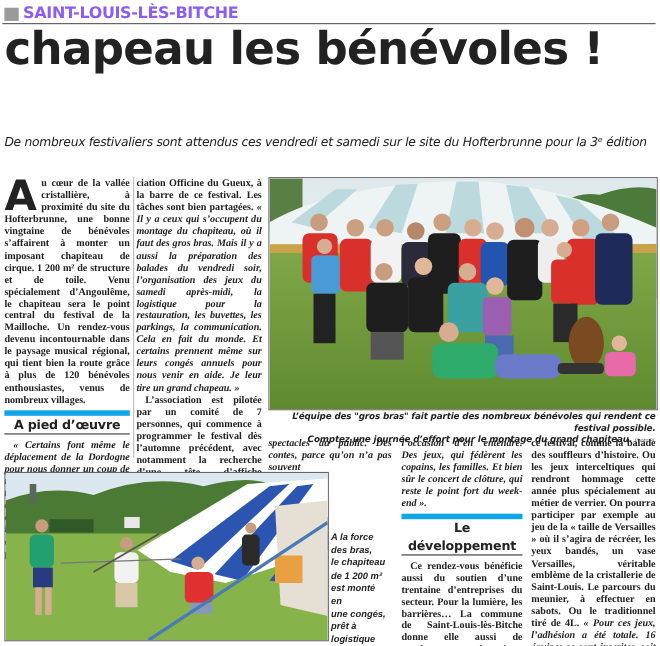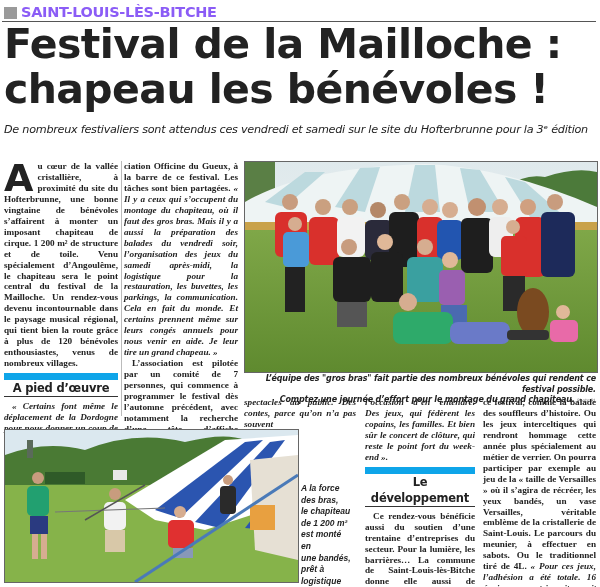--- a/index.html
+++ b/index.html
@@ -7,37 +7,36 @@
   .abs { position: absolute; }
   .kicker { left: 2px; top: 3px; width: 594px; height: 18px; border-bottom: 1px solid #555; }
   .kicker-block { position: absolute; left: 2px; top: 4px; width: 13px; height: 12px; background: #9a9a9a; }
   .kicker-text { position: absolute; left: 19px; top: 0px; font-family: "DejaVu Sans", sans-serif; font-weight: bold; font-size: 14.5px; letter-spacing: -0.3px; color: #8b5cf6; line-height: 18px; }
   .headline { left: 4px; top: 22px; width: 592px; font-family: "DejaVu Sans", sans-serif; font-weight: bold; font-size: 41px; line-height: 45px; letter-spacing: -0.6px; color: #222; }
   .chapo { left: 4px; top: 123px; width: 594px; font-family: "DejaVu Sans", sans-serif; font-style: italic; font-size: 11.2px; line-height: 14.5px; color: #222; letter-spacing: -0.25px; }
   .col { font-family: "Liberation Serif", serif; font-size: 9.2px; line-height: 10.95px; text-align: justify; color: #222; }
   .col p { margin: 0; font-weight: bold; }
   .col .it { font-style: italic; }
   .dropcap { float: left; font-family: "DejaVu Sans", sans-serif; font-size: 38px; line-height: 30px; margin: 2px 4px 0 0; color: #222; font-weight: bold; }
-  .subhead { font-family: "DejaVu Sans", sans-serif; font-weight: bold; font-size: 11.5px; text-align: center; border-top: 7px solid #0ea5e9; border-bottom: 1px solid #333; line-height: 16px; margin: 4px 0 4px 0; letter-spacing: -0.2px; }
+  .subhead { font-family: "DejaVu Sans", sans-serif; font-weight: bold; font-size: 11.5px; text-align: center; border-top: 5px solid #0ea5e9; border-bottom: 1px solid #333; line-height: 16px; margin: 4px 0 4px 0; letter-spacing: -0.2px; }
   .photo { overflow: hidden; border: 1px solid #666; }
   .caption-main { font-family: "DejaVu Sans", sans-serif; font-style: italic; font-weight: bold; font-size: 8px; line-height: 10.5px; text-align: right; color: #222; letter-spacing: -0.15px; }
   .credit { font-family: "DejaVu Sans", sans-serif; font-size: 4.5px; color: #666; font-style: normal; font-weight: normal; }
   .side-caption { font-family: Liberation Sans, sans-serif; font-style: italic; font-weight: bold; font-size: 8.5px; line-height: 11.6px; color: #222; }
   .rule-v { background: #bbb; width: 1px; }
 </style>
 </head>
 <body>
 
 <div class="abs kicker">
   <div class="kicker-block"></div>
   <div class="kicker-text">SAINT-LOUIS-LÈS-BITCHE</div>
 </div>
 
 <div class="abs headline">
-  <div>Festival de la Mailloche :</div>
   <div>chapeau les bénévoles !</div>
 </div>
 
 <div class="abs chapo">
   <div>De nombreux festivaliers sont attendus ces vendredi et samedi sur le site du Hofterbrunne pour la 3ᵉ édition</div>
 </div>
 
 <div class="abs col" style="left:4px; top:161px; width:114px; height:259px;">
   <span class="dropcap">A</span>
   <p>u cœur de la vallée cristallière, à proximité du site du Hofterbrunne, une bonne vingtaine de bénévoles s’affairent à monter un imposant chapiteau de cirque. 1 200 m² de structure et de toile. Venu spécialement d’Angoulême, le chapiteau sera le point central du festival de la Mailloche. Un rendez-vous devenu incontournable dans le paysage musical régional, qui tient bien la route grâce à plus de 120 bénévoles enthousiastes, venus de nombreux villages.</p>
@@ -181,21 +180,21 @@
   </svg>
 </div>
 
 <div class="abs side-caption" style="left:301px; top:483px; width:64px;">
   <div>A la force</div>
   <div>des bras,</div>
   <div>le chapiteau</div>
   <div>de 1 200 m²</div>
   <div>est monté</div>
   <div>en</div>
-  <div>une bandés,</div>
+  <div>une congés,</div>
   <div>prêt à</div>
   <div>logistique</div>
 
 </div>
 
 <div class="abs col" style="left:365px; top:397px; width:110px;">
   <p class="it">l’occasion d’en entendre. Des jeux, qui fédèrent les copains, les familles. Et bien sûr le concert de clôture, qui reste le point fort du week-end ».</p>
   <div class="subhead">Le développement</div>
   <p style="text-indent:8px;"><span>Ce rendez-vous bénéficie aussi du soutien d’une trentaine d’entreprises du secteur. Pour la lumière, les barrières… La commune de Saint-Louis-lès-Bitche donne elle aussi de nombreux coups de main. </span><span class="it">« On se rend compte que notre festival grandit et fédère tous les ans un peu plus, car il reste culturel, musical, mais également caritatif. »</span></p>
 </div>

